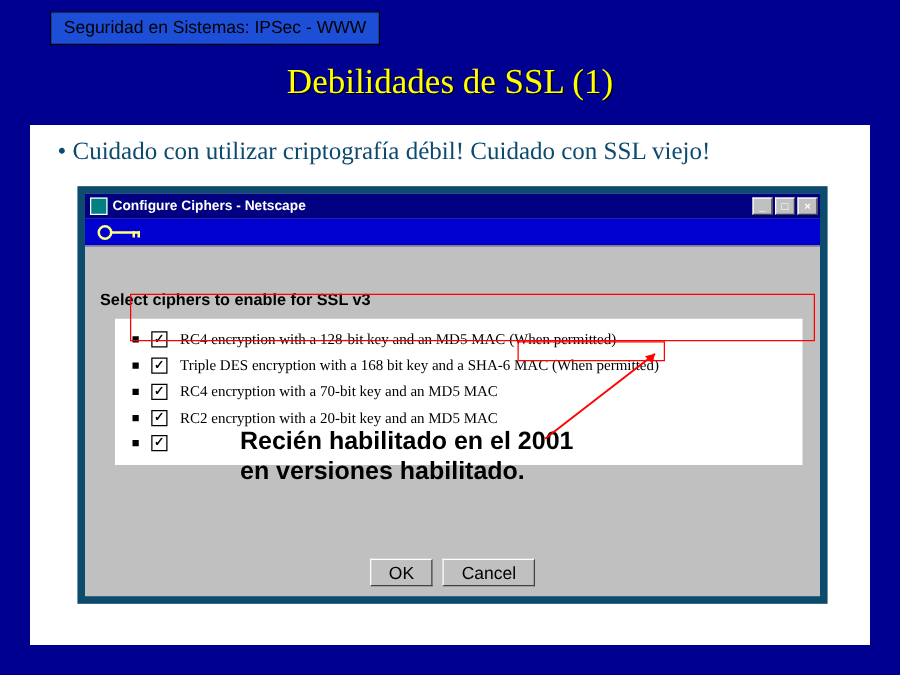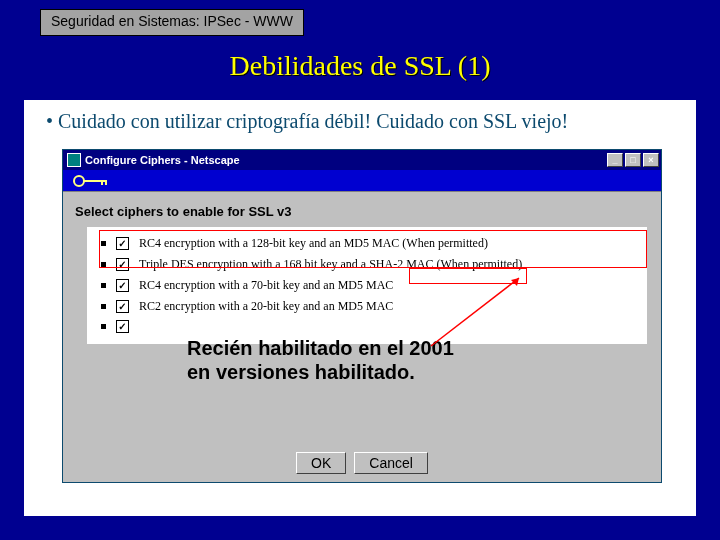--- a/index.html
+++ b/index.html
@@ -6,21 +6,21 @@
   body { width: 720px; height: 540px; background: #fff; font-family: Georgia, "Times New Roman", serif; }
   .slide {
     width: 720px; height: 540px;
     background: #000090;
     border: 6px solid #000090;
     position: relative;
   }
   .header-label {
     position: absolute;
     top: 3px; left: 34px;
-    background: #a3a3a3;
+    background: #1d4ed8;
     color: #000;
     border: 1px solid #000;
     padding: 3px 10px 6px 10px;
     font-family: Arial, sans-serif;
     font-size: 14px;
   }
   .title-bar {
     position: absolute;
     top: 44px; left: 20px; right: 20px;
     height: 44px;
@@ -40,21 +40,21 @@
     background: #fff;
   }
   .bullet-main {
     padding: 10px 18px 10px 22px;
     font-size: 20px;
     font-family: "Times New Roman", serif;
     color: #0c4a6e;
   }
   .window-wrap {
     margin: 6px 34px 0 38px;
-    border: 1px solid #0c4a6e;
+    border: 6px solid #0c4a6e;
     background: #c0c0c0;
     font-family: "MS Sans Serif", Arial, sans-serif;
     font-size: 11px;
     height: 334px;
     position: relative;
   }
   .titlebar {
     height: 20px;
     background: linear-gradient(#000080,#000080);
     background: #000080;
@@ -79,20 +79,21 @@
   .key-strip {
     height: 22px;
     background: #0000d0;
     border-bottom: 1px solid #808080;
     position: relative;
   }
   .key-strip svg { position: absolute; left: 8px; top: 3px; }
   .section-heading {
     font-weight: bold; font-size: 13px; padding: 12px 10px 8px 12px;
     font-family: "MS Sans Serif", Arial, sans-serif;
+    margin-top: 23px;
   }
   .cipher-list {
     background: #fff;
     margin: 0 14px 0 24px;
     padding: 6px 6px 8px 6px;
   }
   .cipher-row {
     display: flex; align-items: center; gap: 10px; padding: 3px 2px;
     font-family: "Times New Roman", serif; font-size: 12px;
   }
@@ -181,21 +182,21 @@
 
       <div class="cipher-list">
         <div class="cipher-row">
           <span class="bullet-dot"></span>
           <span class="cb checked"></span>
           <span>RC4 encryption with a 128-bit key and an MD5 MAC (When permitted)</span>
         </div>
         <div class="cipher-row">
           <span class="bullet-dot"></span>
           <span class="cb checked"></span>
-          <span>Triple DES encryption with a 168 bit key and a SHA-2 MAC (When permitted)</span>
+          <span>Triple DES encryption with a 168 bit key and a SHA-6 MAC (When permitted)</span>
         </div>
         <div class="cipher-row">
           <span class="bullet-dot"></span>
           <span class="cb checked"></span>
           <span>RC4 encryption with a 70-bit key and an MD5 MAC</span>
         </div>
         <div class="cipher-row">
           <span class="bullet-dot"></span>
           <span class="cb checked"></span>
           <span>RC2 encryption with a 20-bit key and an MD5 MAC</span>

